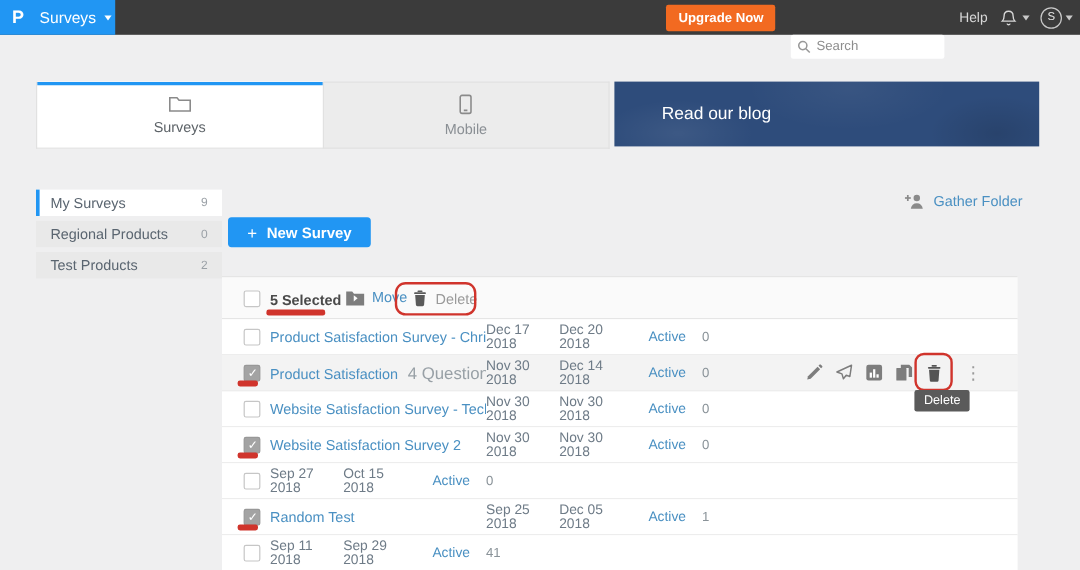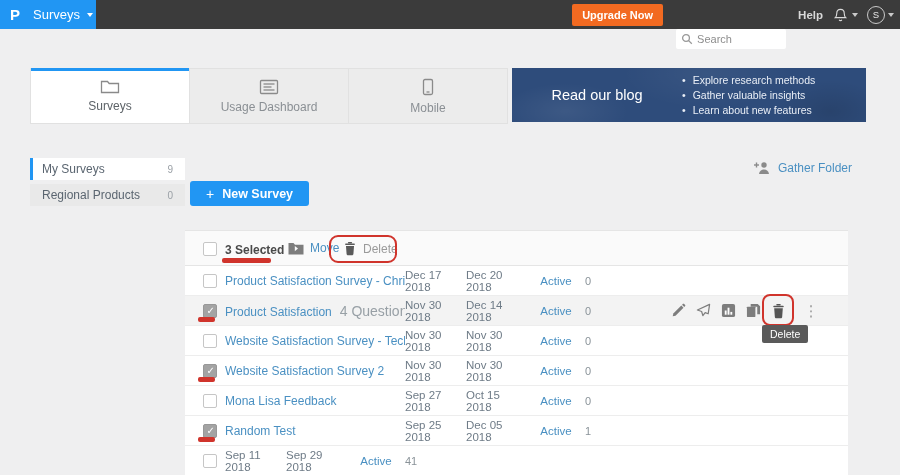--- a/index.html
+++ b/index.html
@@ -16,26 +16,26 @@
   .brand { height:29px; width:96px; background:var(--accent,#2196f3);
     display:flex; align-items:center; padding:0 10px; }
   .brand-logo { color:#fff; font-weight:700; font-size:15px; line-height:1; }
   .brand-label { color:#fff; font-size:13px; margin-left:13px; }
   .caret { width:0; height:0; border-left:3.5px solid transparent; border-right:3.5px solid transparent;
     border-top:4.5px solid #c9c9c9; display:inline-block; }
   .brand .caret { border-top-color:#fff; margin-left:7px; }
   .topbar-right { margin-left:auto; display:flex; align-items:center; padding-right:6px; }
   .upgrade-btn { background:var(--upgrade-orange,#f26a21); color:#fff; font-size:11px; font-weight:700;
     padding:5px 10px; border-radius:2px; cursor:pointer; }
-  .searchbox { width:110px; height:20px; background:#fff; border-radius:2px; display:flex;
+  .searchbox { width:128px; height:20px; background:#fff; border-radius:2px; display:flex;
     align-items:center; padding:0 5px; margin-left:13px;margin-top:48px; }
   .searchbox input { border:none; outline:none; width:84px; font-size:11px; color:#444;
     font-family:"Liberation Sans",sans-serif; margin-left:4px; background:transparent; }
   .searchbox input::placeholder { color:#8d8d8d; }
-  .help-label { color:#d8d8d8; font-size:11.5px; margin-left:12px;font-weight:bold; }
+  .help-label { color:#d8d8d8; font-size:11.5px; margin-left:12px; }
   .bell-wrap { display:flex; align-items:center; margin-left:10px; gap:4px; }
   .avatar-wrap { display:flex; align-items:center; margin-left:9px; gap:3px; }
   .avatar { width:18px; height:18px; border-radius:50%; border:1px solid #c9c9c9; color:#e8e8e8;
     font-size:9.5px; display:flex; align-items:center; justify-content:center; }
   
   .tabstrip { position:absolute; left:30px; top:68px; width:478px; height:56px; display:flex; }
   .tab { flex:1; background:#ececec; border:1px solid #e1e1e1; border-left-width:0;
     display:flex; flex-direction:column; align-items:center; justify-content:center; gap:5px; cursor:pointer; }
   .tab:first-child { border-left-width:1px; }
   .tab.active { background:#fff; border-top:none; box-shadow:inset 0 3px 0 var(--accent,#2196f3); }
@@ -143,54 +143,44 @@
 </div>
 
 <div class="tabstrip">
   <div class="tab active">
     <svg width="20" height="16" viewBox="0 0 20 16" fill="none" stroke="#8a8a8a" stroke-width="1.3">
         <path d="M1.5 14.5v-11h6l1.7 2h9.3v9z"></path>
       </svg>
     <span class="tab-label">Surveys</span>
   </div>
   <div class="tab">
-    <svg width="20" height="16" viewBox="0 0 20 16" fill="none" stroke="#8a8a8a" stroke-width="1.3">
-        <rect x="1.5" y="1.5" width="17" height="13" rx="1"></rect>
-        <line x1="4.5" y1="5" x2="15.5" y2="5"></line>
-        <line x1="4.5" y1="8" x2="12.5" y2="8"></line>
-        <line x1="4.5" y1="11" x2="15.5" y2="11"></line>
-      </svg>
-    <span class="tab-label">Usage Dashboard</span>
-  </div>
-  <div class="tab">
     <svg width="12" height="18" viewBox="0 0 12 18" fill="none" stroke="#8a8a8a" stroke-width="1.3">
         <rect x="1.5" y="1.5" width="9" height="15" rx="1.5"></rect>
         <line x1="4.5" y1="14" x2="7.5" y2="14"></line>
       </svg>
     <span class="tab-label">Mobile</span>
   </div>
 </div>
 
 <div class="banner">
   <span class="banner-title">Read our blog</span>
-  <ul class="banner-bullets">
-    <li>Explore research methods</li>
-    <li>Gather valuable insights</li>
-    <li>Learn about new features</li>
-  </ul>
 </div>
 
 <div class="sidebar">
   <div class="side-item active">
     <span class="side-label">My Surveys</span>
     <span class="side-count">9</span>
   </div>
   <div class="side-item">
     <span class="side-label">Regional Products</span>
     <span class="side-count">0</span>
+  </div>
+  <div class="side-item">
+    <span class="side-label">Test Products</span>
+    <span class="side-count">2</span>
   </div>
 </div>
 
 <div class="share-folder">
   <svg width="17" height="14" viewBox="0 0 17 14" fill="#8a8a8a">
       <circle cx="10" cy="4" r="2.7"></circle>
       <path d="M5 13c.4-3 2.3-4.6 5-4.6s4.6 1.6 5 4.6z"></path>
       <rect x="0" y="3.3" width="5" height="1.4"></rect>
       <rect x="1.8" y="1.5" width="1.4" height="5"></rect>
     </svg>
@@ -198,21 +188,21 @@
 </div>
 
 <div class="new-survey">
   <span class="plus">+</span>
   <span class="lbl">New Survey</span>
 </div>
 
 <div class="table">
   <div class="toolbar">
     <span class="cb tb-cb"></span>
-    <span class="tb-selected">3 Selected</span>
+    <span class="tb-selected">5 Selected</span>
     <span class="tb-underline"></span>
     <span class="tb-move">
       <svg width="16" height="13" viewBox="0 0 16 13" fill="#7d7d7d">
           <path d="M.5 1h5l1.5 1.8h8.5v9.7H.5z"></path>
           <path d="M6.8 9.2l3.2-2.6-3.2-2.6z" fill="#fafafa"></path>
         </svg>
       <span class="tb-move-label">Move</span>
     </span>
     <span class="tb-delete">
       <svg width="14" height="15" viewBox="0 0 16 16" fill="#5a5a5a">
@@ -309,24 +299,20 @@
     </span>
     <span class="cell start">Nov 30 2018</span>
     <span class="cell end">Nov 30 2018</span>
     <a class="cell status">Active</a>
     <span class="cell count">0</span>
 
   </div>
       <div class="row">
     <span class="cb"></span>
 
-    <span class="cell name-cell">
-      <a class="name">Mona Lisa Feedback</a>
-
-    </span>
     <span class="cell start">Sep 27 2018</span>
     <span class="cell end">Oct 15 2018</span>
     <a class="cell status">Active</a>
     <span class="cell count">0</span>
 
   </div>
       <div class="row">
     <span class="cb checked"></span>
     <span class="cb-note"></span>
     <span class="cell name-cell">

